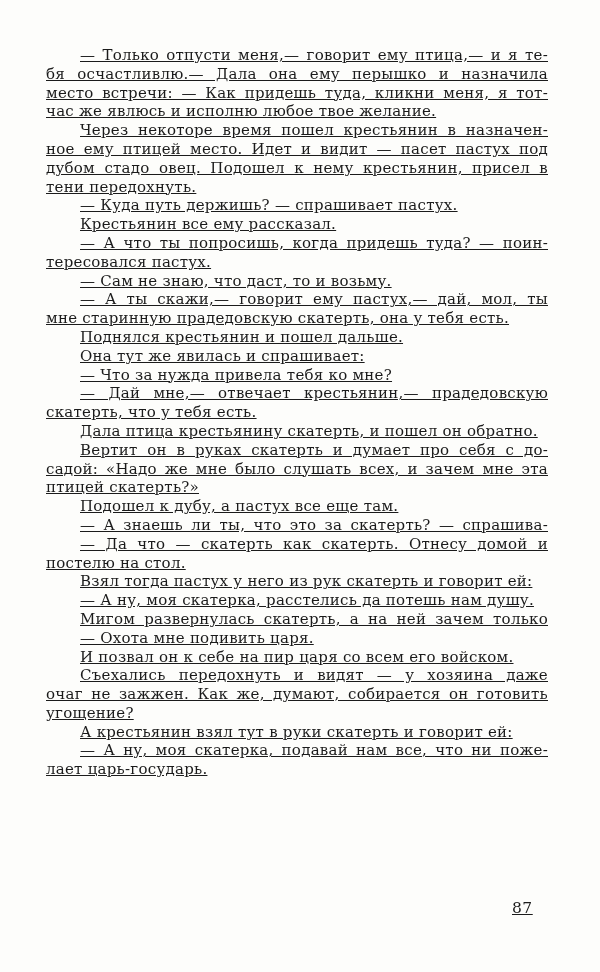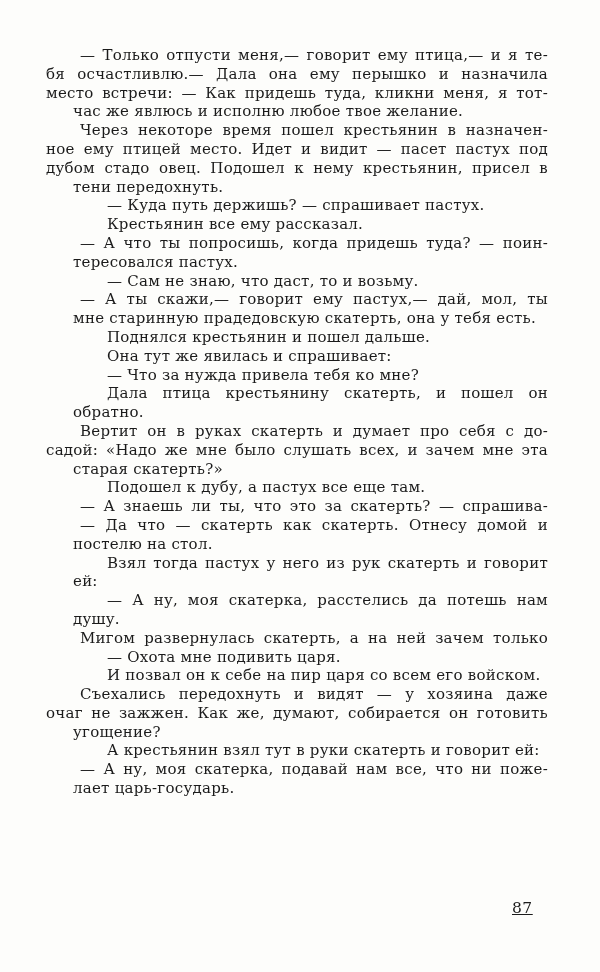--- a/index.html
+++ b/index.html
@@ -29,27 +29,27 @@
     letter-spacing: 0.25px;
   }
   .paragraph {
     margin: 0;
     padding: 0;
   }
   .line {
     text-align: justify;
     text-align-last: justify;
     white-space: normal;
+    text-decoration: underline;
   }
   .line.first {
     text-indent: 34px;
   }
   .line.last {
     text-align-last: left;
-    margin-left: 27px;
   }
   .page-number {
     position: absolute;
     left: 512px;
     top: 899px;
     font-size: 15.5px;
     letter-spacing: 0.5px;
     text-decoration: underline;
   }
 </style>
@@ -90,26 +90,30 @@
       <div class="paragraph">
         <div class="line first last">Поднялся крестьянин и пошел дальше.</div>
       </div>
       <div class="paragraph">
         <div class="line first last">Она тут же явилась и спрашивает:</div>
       </div>
       <div class="paragraph">
         <div class="line first last">— Что за нужда привела тебя ко мне?</div>
       </div>
       <div class="paragraph">
+        <div class="line first">— Дай мне,— отвечает крестьянин,— прадедовскую</div>
+        <div class="line last">скатерть, что у тебя есть.</div>
+      </div>
+      <div class="paragraph">
         <div class="line first last">Дала птица крестьянину скатерть, и пошел он обратно.</div>
       </div>
       <div class="paragraph">
         <div class="line first">Вертит он в руках скатерть и думает про себя с до-</div>
         <div class="line">садой: «Надо же мне было слушать всех, и зачем мне эта</div>
-        <div class="line last">старая скатерть?»</div>
+        <div class="line last">птицей скатерть?»</div>
       </div>
       <div class="paragraph">
         <div class="line first last">Подошел к дубу, а пастух все еще там.</div>
       </div>
       <div class="paragraph">
         <div class="line first">— А знаешь ли ты, что это за скатерть? — спрашива-</div>
       </div>
       <div class="paragraph">
         <div class="line first">— Да что — скатерть как скатерть. Отнесу домой и</div>
         <div class="line last">постелю на стол.</div>

